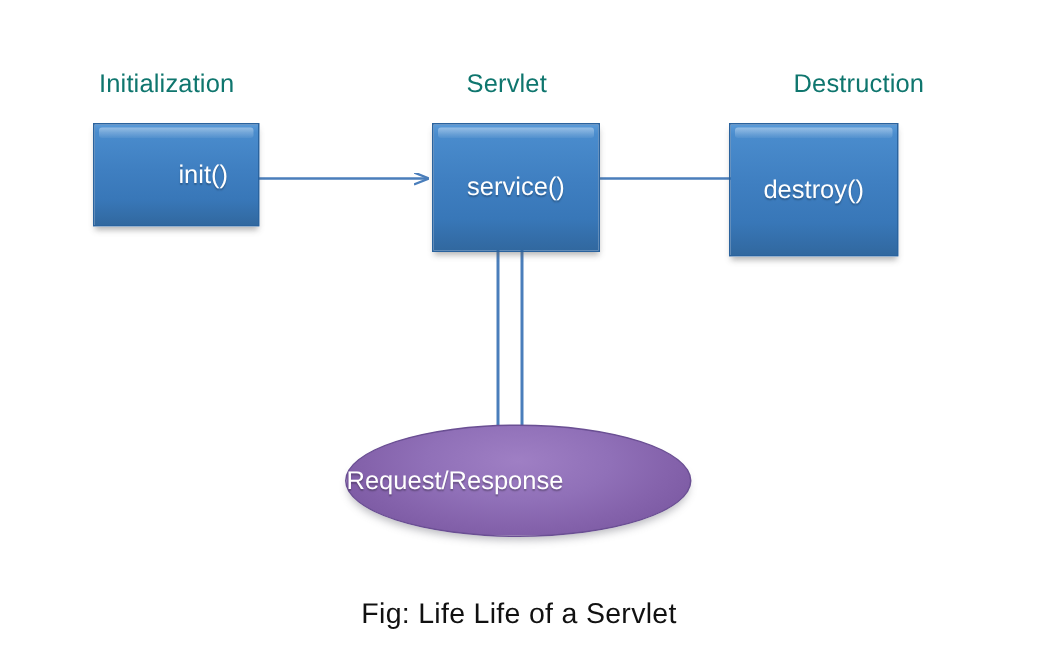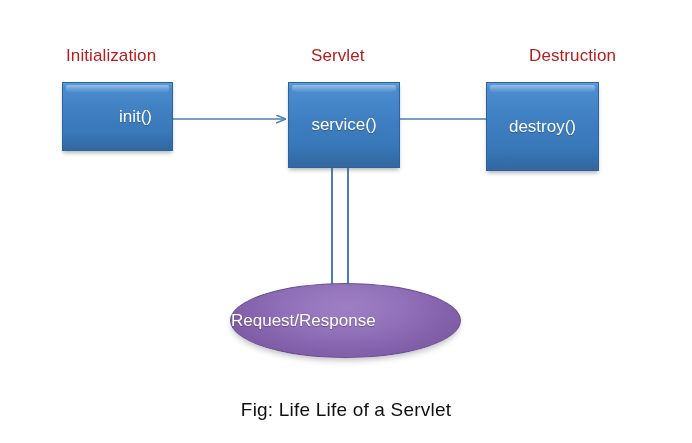--- a/index.html
+++ b/index.html
@@ -16,21 +16,21 @@
     height: 443px;
     background: #ffffff;
     overflow: hidden;
   }
 
   
   .phase-label {
     position: absolute;
     font-family: "Liberation Sans", sans-serif;
     font-size: 17px;
-    color: #b91c1c;
+    color: #0f766e;
     white-space: nowrap;
     letter-spacing: 0.1px;
   }
 
   
   .proc-box {
     position: absolute;
     box-sizing: border-box;
     border: 1px solid #2a639e;
     background: linear-gradient(to bottom,

